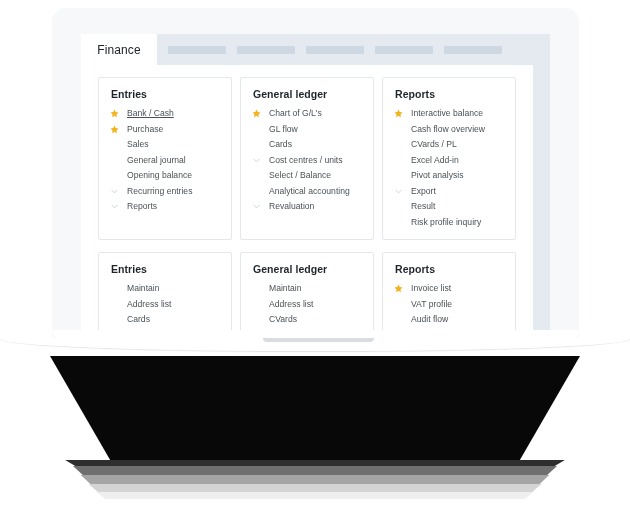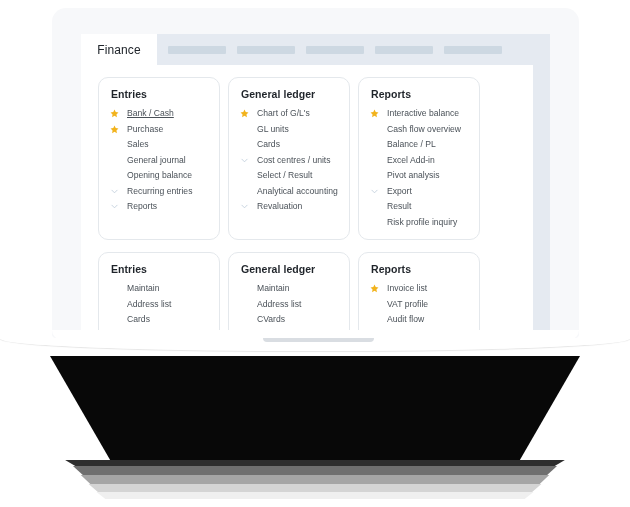--- a/index.html
+++ b/index.html
@@ -96,24 +96,24 @@
     position: absolute;
     left: 17px;
     top: 12px;
     width: 420px;
     display: flex;
     flex-wrap: wrap;
     gap: 12px 8px;
   }
 
   .menu-card {
-    width: 122px;
+    width: 134px;
     background: #ffffff;
     border: 1px solid #e4e8ec;
-    border-radius: 10px;
+    border-radius: 2px;
     box-sizing: border-box;
     padding: 10px 11px 9px 11px;
   }
   .card-title {
     font-size: 10.5px;
     font-weight: bold;
     color: #1f242a;
     margin: 0 0 6px 1px;
     letter-spacing: 0.05px;
   }
@@ -310,37 +310,37 @@
                 <li class="card-item">
                   <span class="item-icon star-icon">
                     <svg width="9" height="9" viewBox="0 0 24 24">
                       <path d="M12 1.6l3.2 6.7 7.3 1-5.3 5.2 1.3 7.3L12 18.3l-6.5 3.5 1.3-7.3L1.5 9.3l7.3-1z" fill="#f2b31c"></path>
                     </svg>
                   </span>
                   <span class="item-label" style="color: rgb(74, 81, 88);">Chart of G/L's</span>
                 </li>
                 <li class="card-item">
                   <span class="item-icon"></span>
-                  <span class="item-label" style="color: rgb(74, 81, 88);">GL units</span>
+                  <span class="item-label" style="color: rgb(74, 81, 88);">GL flow</span>
                 </li>
                 <li class="card-item">
                   <span class="item-icon"></span>
                   <span class="item-label" style="color: rgb(74, 81, 88);">Cards</span>
                 </li>
                 <li class="card-item">
                   <span class="item-icon chevron-icon">
                     <svg width="9" height="9" viewBox="0 0 24 24">
                       <path d="M5 8.5l7 7 7-7" fill="none" stroke="#c3d0dd" stroke-width="2.4" stroke-linecap="round" stroke-linejoin="round"></path>
                     </svg>
                   </span>
                   <span class="item-label" style="color: rgb(74, 81, 88);">Cost centres / units</span>
                 </li>
                 <li class="card-item">
                   <span class="item-icon"></span>
-                  <span class="item-label" style="color: rgb(74, 81, 88);">Select / Result</span>
+                  <span class="item-label" style="color: rgb(74, 81, 88);">Select / Balance</span>
                 </li>
                 <li class="card-item">
                   <span class="item-icon"></span>
                   <span class="item-label" style="color: rgb(74, 81, 88);">Analytical accounting</span>
                 </li>
                 <li class="card-item">
                   <span class="item-icon chevron-icon">
                     <svg width="9" height="9" viewBox="0 0 24 24">
                       <path d="M5 8.5l7 7 7-7" fill="none" stroke="#c3d0dd" stroke-width="2.4" stroke-linecap="round" stroke-linejoin="round"></path>
                     </svg>
@@ -359,21 +359,21 @@
                     </svg>
                   </span>
                   <span class="item-label" style="color: rgb(74, 81, 88);">Interactive balance</span>
                 </li>
                 <li class="card-item">
                   <span class="item-icon"></span>
                   <span class="item-label" style="color: rgb(74, 81, 88);">Cash flow overview</span>
                 </li>
                 <li class="card-item">
                   <span class="item-icon"></span>
-                  <span class="item-label" style="color: rgb(74, 81, 88);">Balance / PL</span>
+                  <span class="item-label" style="color: rgb(74, 81, 88);">CVards / PL</span>
                 </li>
                 <li class="card-item">
                   <span class="item-icon"></span>
                   <span class="item-label" style="color: rgb(74, 81, 88);">Excel Add-in</span>
                 </li>
                 <li class="card-item">
                   <span class="item-icon"></span>
                   <span class="item-label" style="color: rgb(74, 81, 88);">Pivot analysis</span>
                 </li>
                 <li class="card-item">

